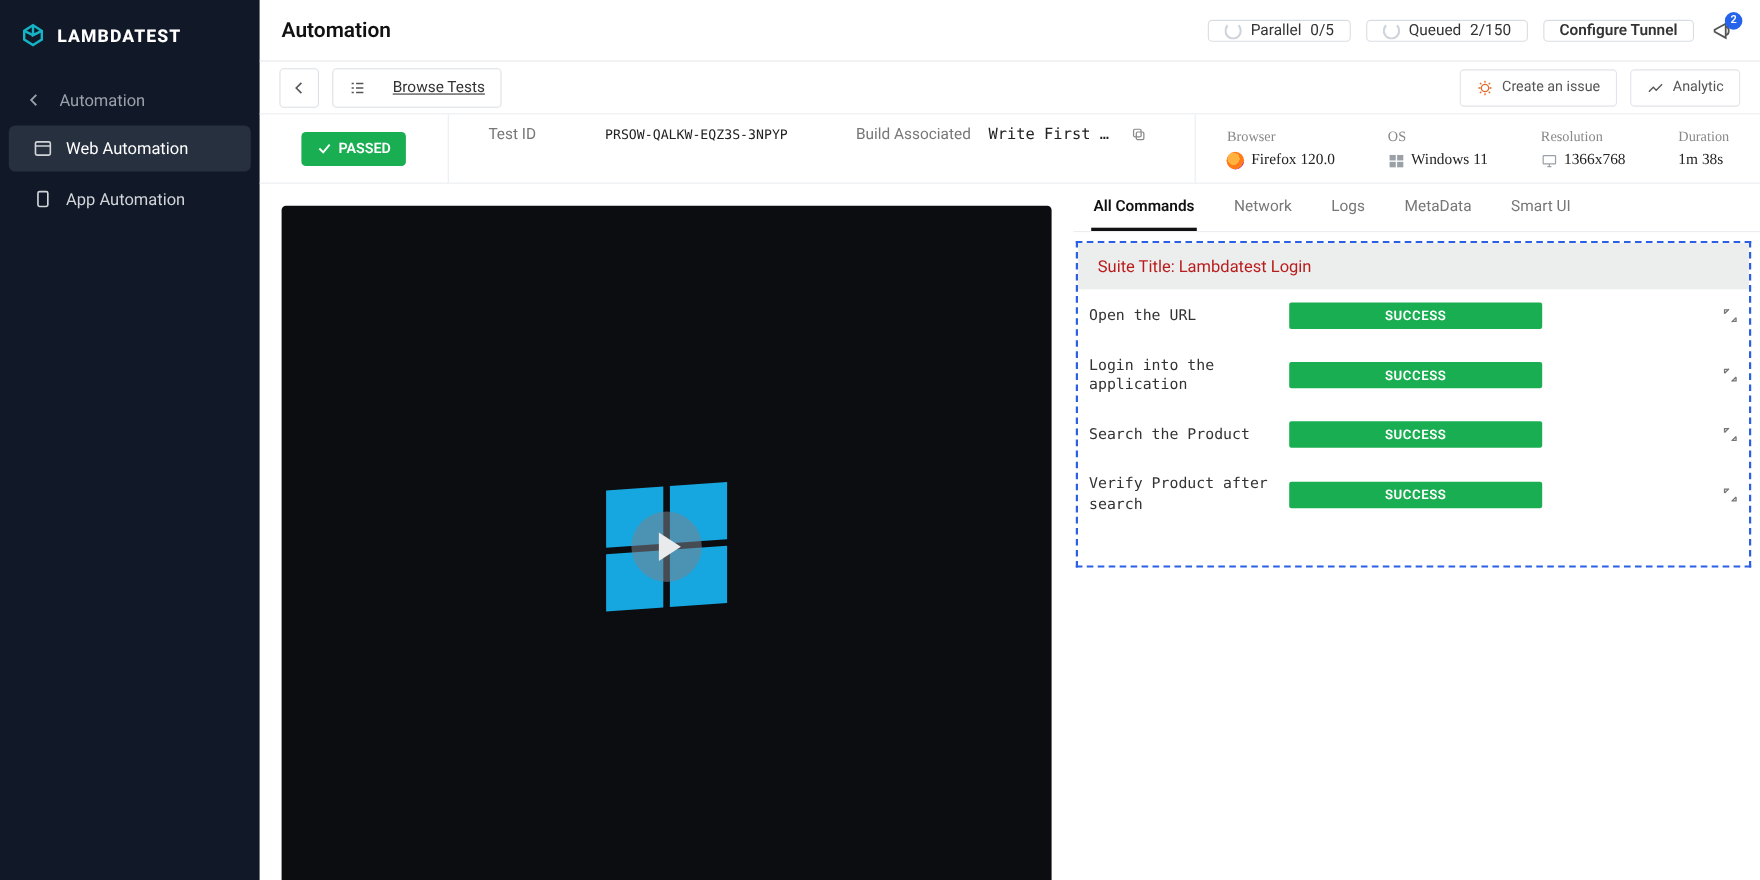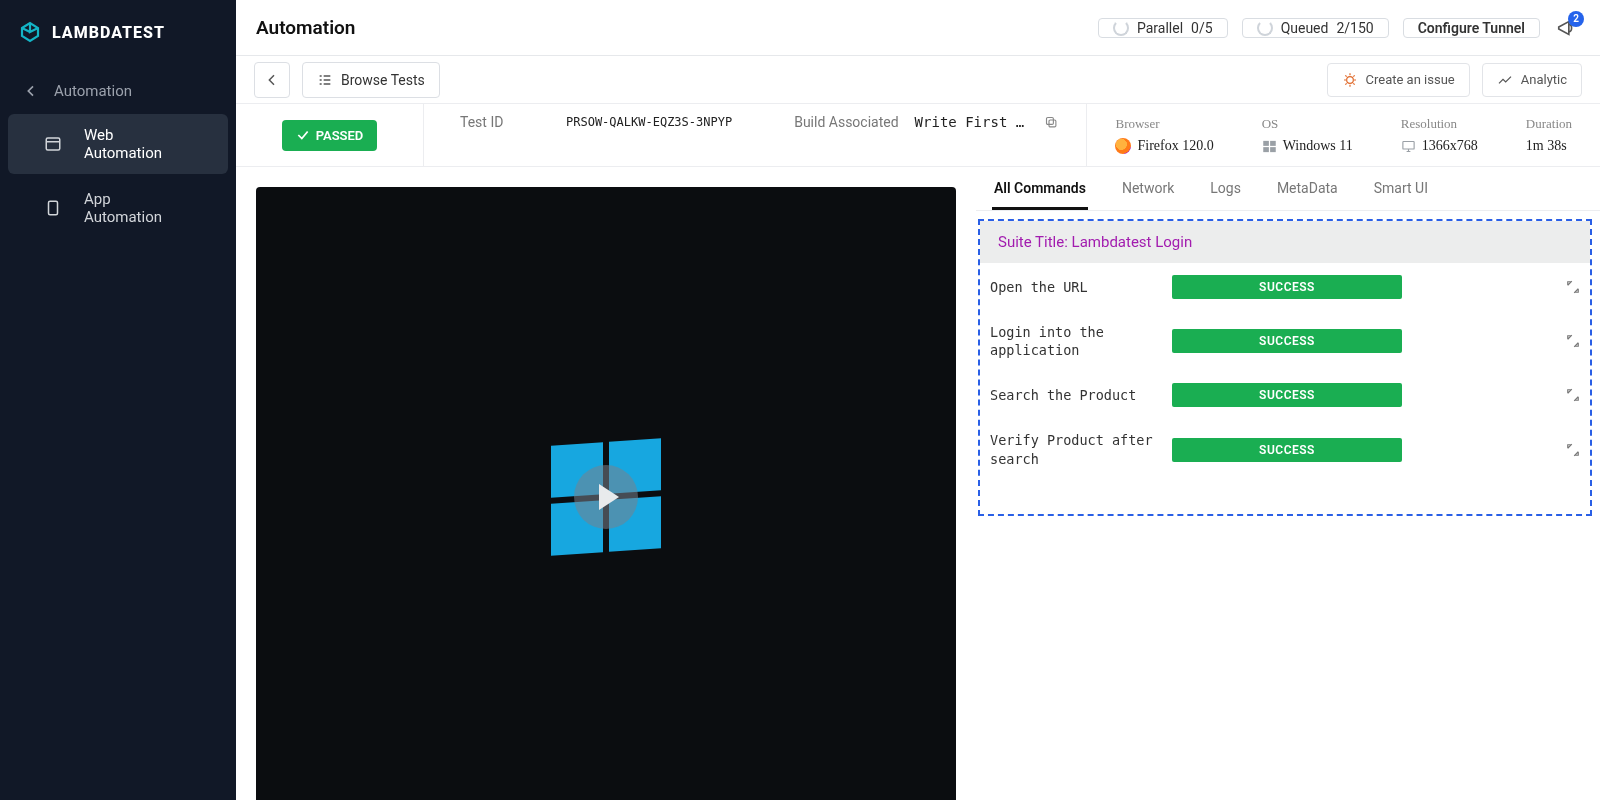--- a/index.html
+++ b/index.html
@@ -39,22 +39,22 @@
     font-size: 16px;
   }
   .nav-back {
     display:flex; align-items:center; gap:14px;
     padding: 12px 22px;
     color:#9ba1ac;
     font-size:15px;
     cursor:pointer;
   }
   .nav-item {
-    display:flex; align-items:center; gap:22px;
-    padding: 12px 36px;
+    display:flex; align-items:center; gap:12px;
+    padding: 12px 22px;
     color:#d2d5da;
     font-size:15px;
     cursor:pointer;
     border-radius:6px;
     margin: 2px 8px;
   }
   .nav-item.active {
     background:#27303f;
     color:#ffffff;
   }
@@ -124,44 +124,45 @@
     border-radius:4px;
     display:flex;align-items:center;justify-content:center;
     cursor:pointer;
     background:#fff;
   }
   .browse-btn {
     height:36px;
     padding:5px 14px;
     border:1px solid #dcdfe4;
     border-radius:4px;
-    display:flex;align-items:center;gap:8px;
+    display:flex;align-items:center;gap:24px;
     cursor:pointer;
     background:#fff;
     font-size:14px;
+    text-decoration:underline;
   }
   .subbar-spacer{flex:1;}
   .ghost-btn {
     height:34px;
     padding:0 14px;
     border:1px solid #e2e4e8;
     border-radius:4px;
     display:flex;align-items:center;gap:8px;
     cursor:pointer;
     background:#fff;
     font-size:13px;
     color:#555;
   }
   
   .meta-row {
     display:flex;
     border-bottom:1px solid #ecedf0;
   }
   .meta-left {
-    width:188px;
+    width:172px;
     display:flex;align-items:center;justify-content:center;
     border-right:1px solid #ecedf0;
   }
   .status-badge {
     background:#1aae52;
     color:#fff;
     font-weight:600;
     font-size:13px;
     padding:8px 14px;
     border-radius:4px;
@@ -264,21 +265,21 @@
   }
   .suite-box {
     margin:8px 8px 0 2px;
     border:2px dashed #2a5fe6;
     background:#fff;
   }
   .suite-header{
     background:#eceded;
     padding:12px 18px;
     font-size:15px;
-    color:#a21caf;
+    color:#b91c1c;
   }
   .cmd-row {
     display:flex;align-items:center;
     padding:12px 8px 12px 10px;
     gap:12px;
   }
   .cmd-name {
     flex:0 0 170px;
     font-family: ui-monospace, Menlo, Consolas, monospace;
     font-size:13.5px;

